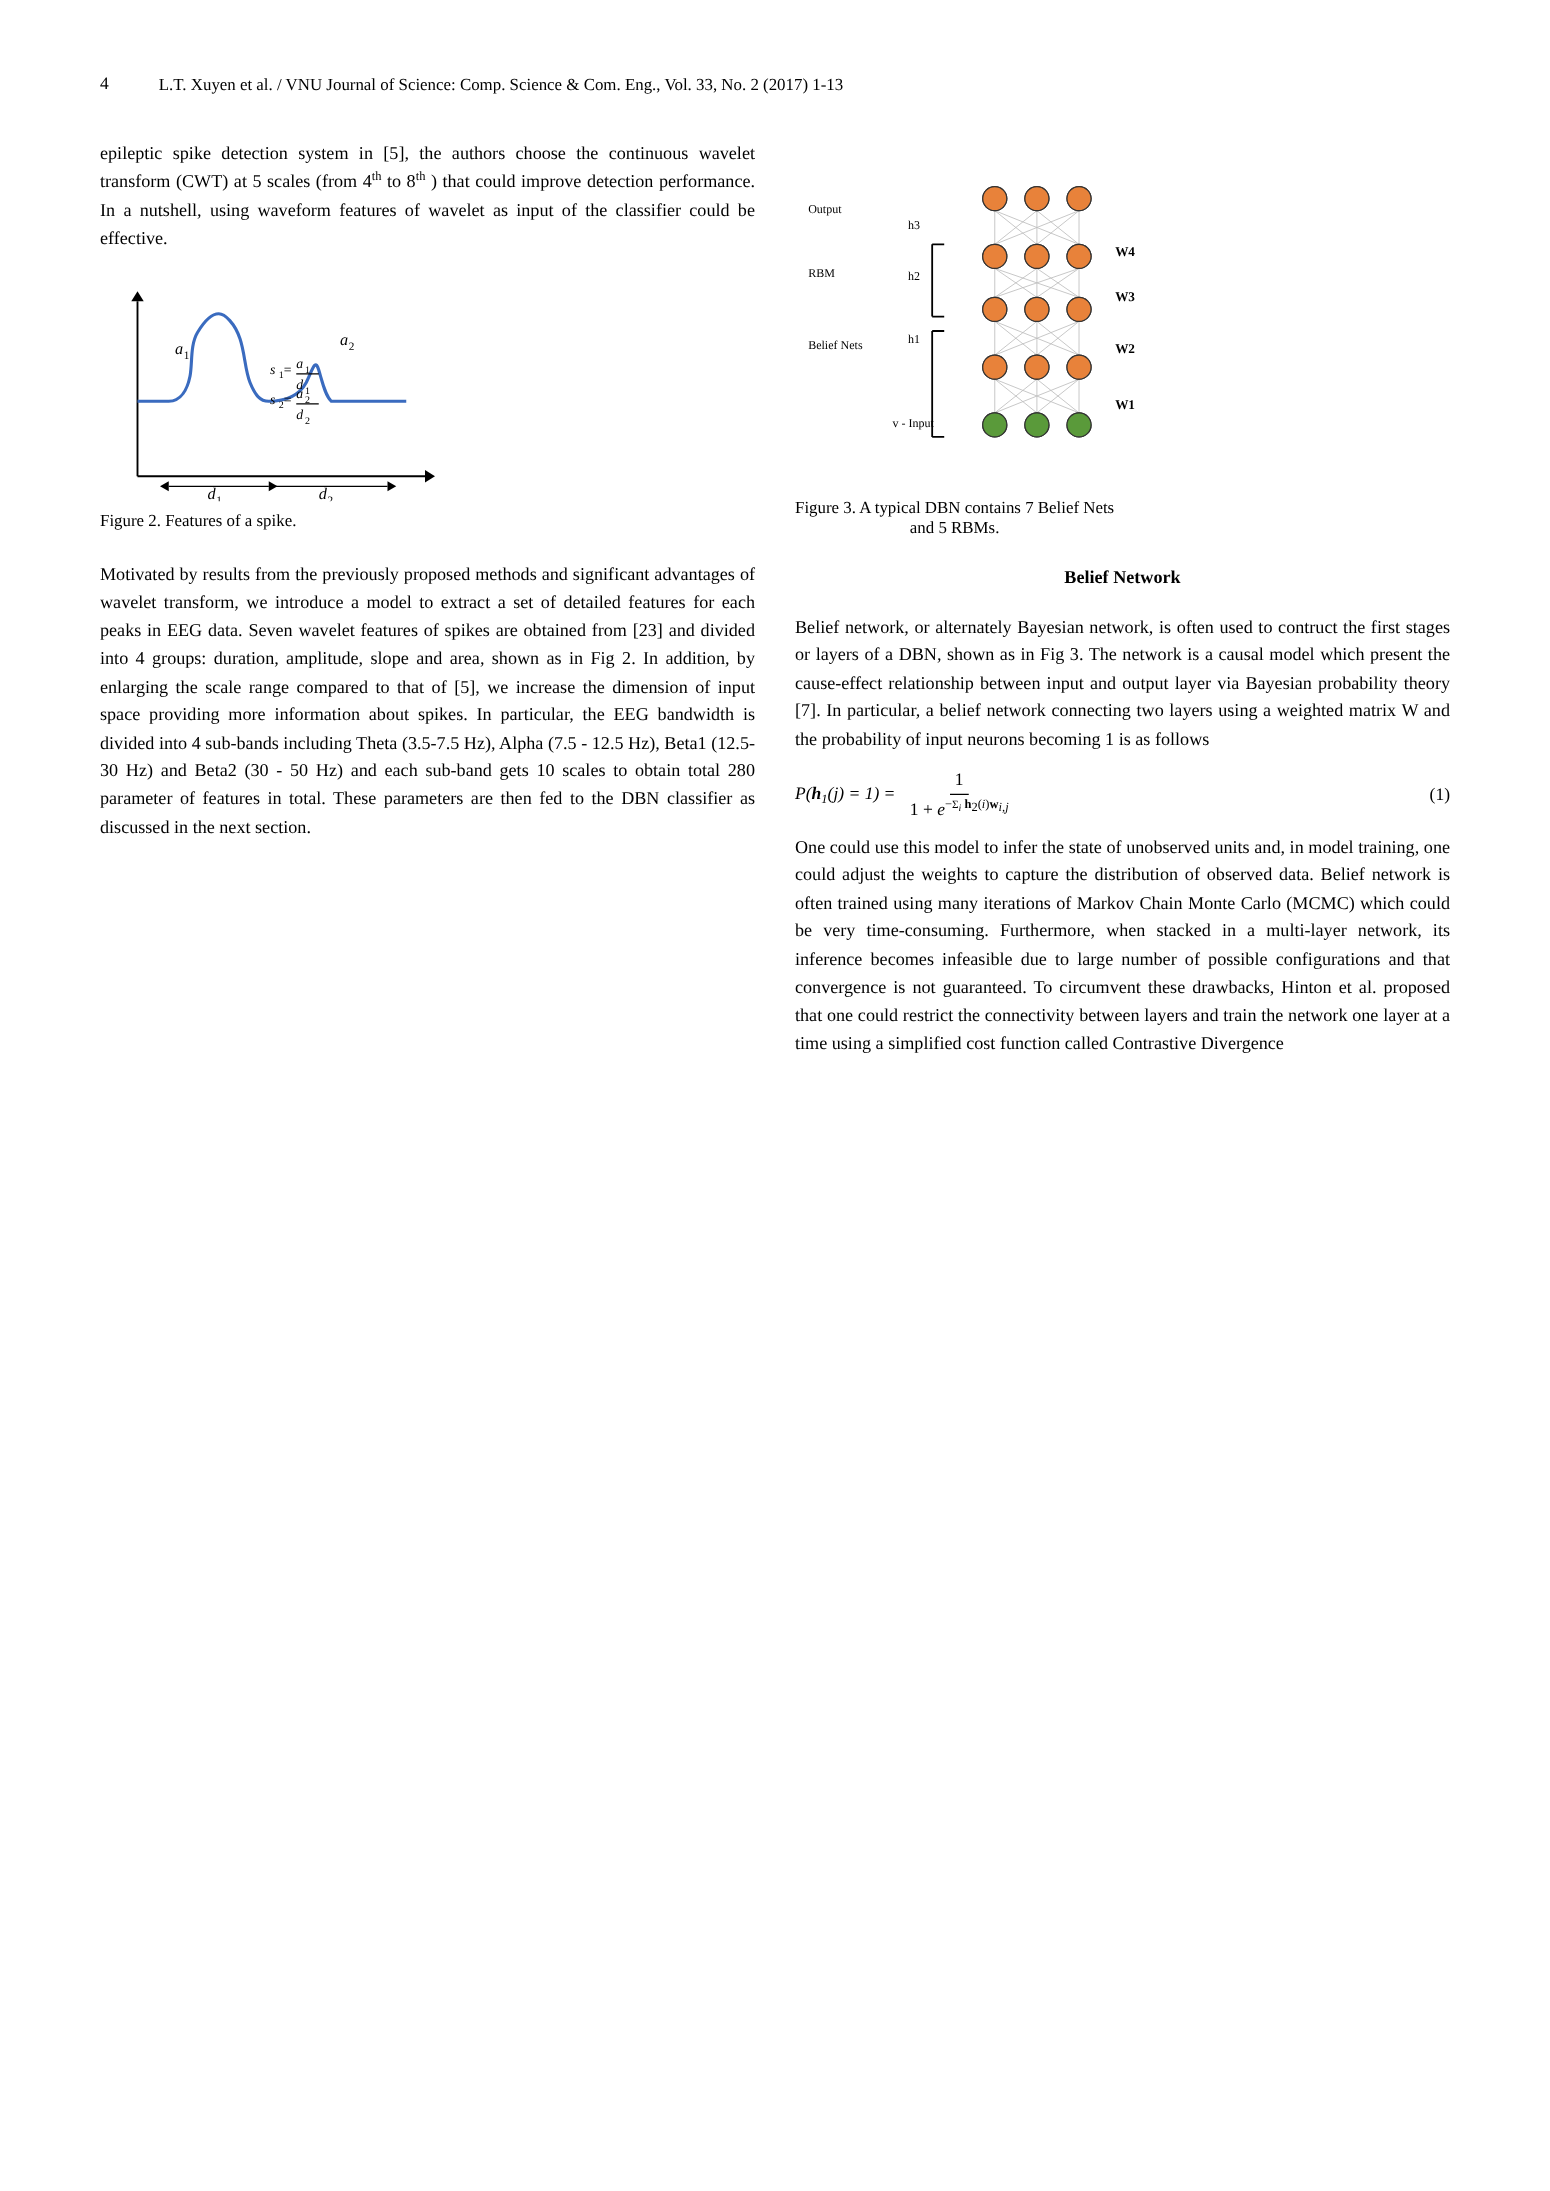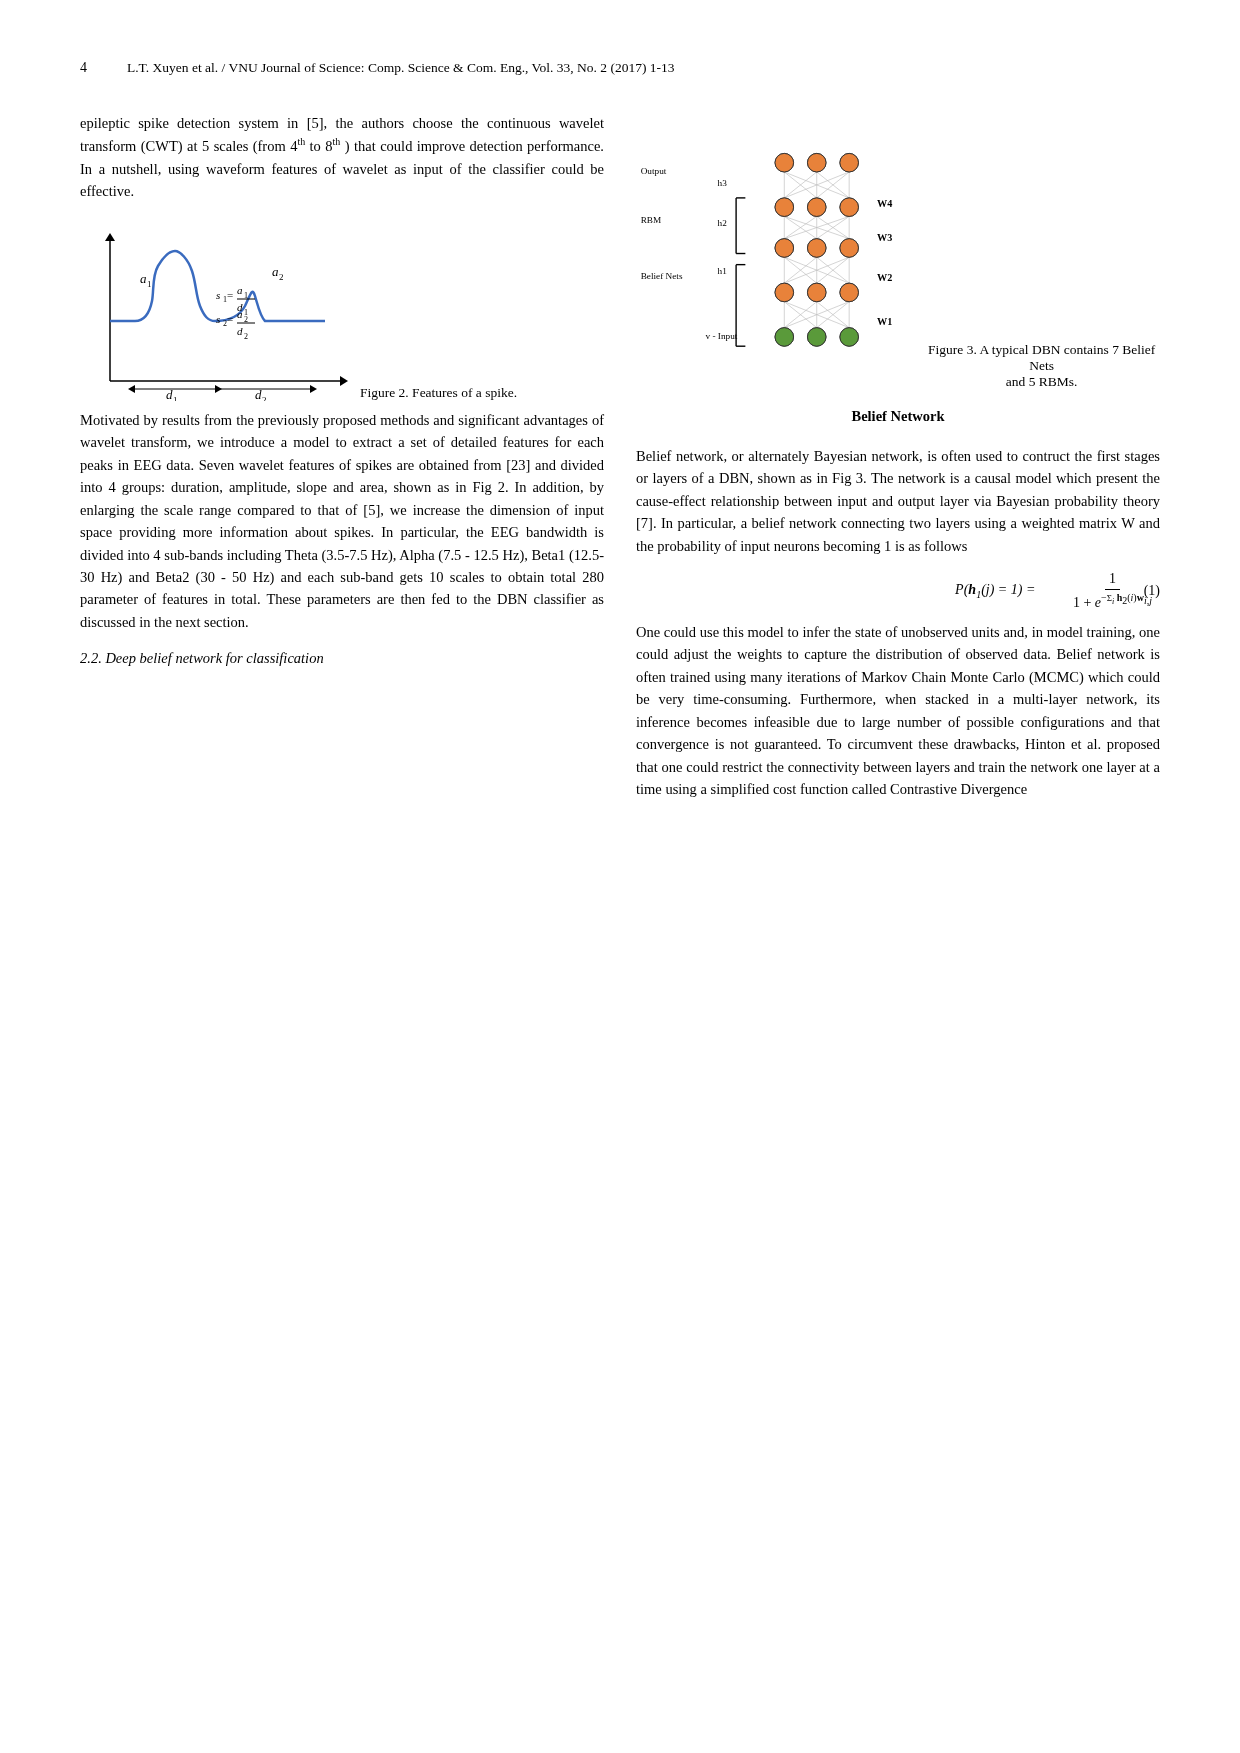--- a/index.html
+++ b/index.html
@@ -58,47 +58,46 @@
       font-size: 14.5px;
     }
     .subsection-heading {
       font-style: italic;
       margin-top: 14px;
       margin-bottom: 6px;
       font-size: 14.5px;
     }
     .figure-container {
       display: flex;
-      flex-direction: row;
-      align-items: flex-end;
-      margin: 18px 0 8px 0;
+      flex-direction: column;
+      align-items: flex-start;
+      margin: 18px 0 24px 0;
     }
     .figure-caption {
       text-align: center;
       font-size: 13.5px;
       margin-top: 8px;
     }
     
     .spike-figure {
       width: 280px;
       height: 180px;
     }
     
     .dbn-figure {
       width: 310px;
       height: 260px;
     }
     
     .math-block {
       display: flex;
       align-items: center;
-      justify-content: flex-end;
+      justify-content: flex-start;
       margin: 14px 0 10px 0;
       position: relative;
-      gap: 26px;
     }
     .equation-number {
       position: absolute;
       right: 0;
       font-size: 14px;
     }
     .fraction {
       display: inline-flex;
       flex-direction: column;
       align-items: center;
@@ -186,21 +185,20 @@
           <line x1="135" y1="168" x2="230" y2="168" stroke="#000" stroke-width="1"></line>
           <polygon points="230,164 237,168 230,172" fill="#000"></polygon>
           <text x="175" y="178" font-size="13" font-style="italic" fill="#000">d</text>
           <text x="182" y="182" font-size="9" fill="#000">2</text>
         </svg>
         <div class="figure-caption">Figure  2. Features of a spike.</div>
       </div>
 
       <p>Motivated by results from the previously proposed methods and significant advantages of wavelet transform, we introduce a model to extract a set of detailed features for each peaks in EEG data. Seven wavelet features of spikes are obtained from [23] and divided into 4 groups: duration, amplitude, slope and area, shown as in Fig 2. In addition, by enlarging the scale range compared to that of [5], we increase the dimension of input space providing more information about spikes. In particular, the EEG bandwidth is divided into 4 sub-bands including Theta (3.5-7.5 Hz), Alpha (7.5 - 12.5 Hz), Beta1 (12.5-30 Hz) and Beta2 (30 - 50 Hz) and each sub-band gets 10 scales to obtain total 280 parameter of features in total. These parameters are then fed to the DBN classifier as discussed in the next section.</p>
 
-      <p class="subsection-heading">2.2. Deep belief network for classification</p>
 
 
     </div>
 
     <div class="col-right">
 
 
       <div class="figure-container">
         <svg class="dbn-figure" viewBox="0 0 310 270" xmlns="http://www.w3.org/2000/svg">
 

